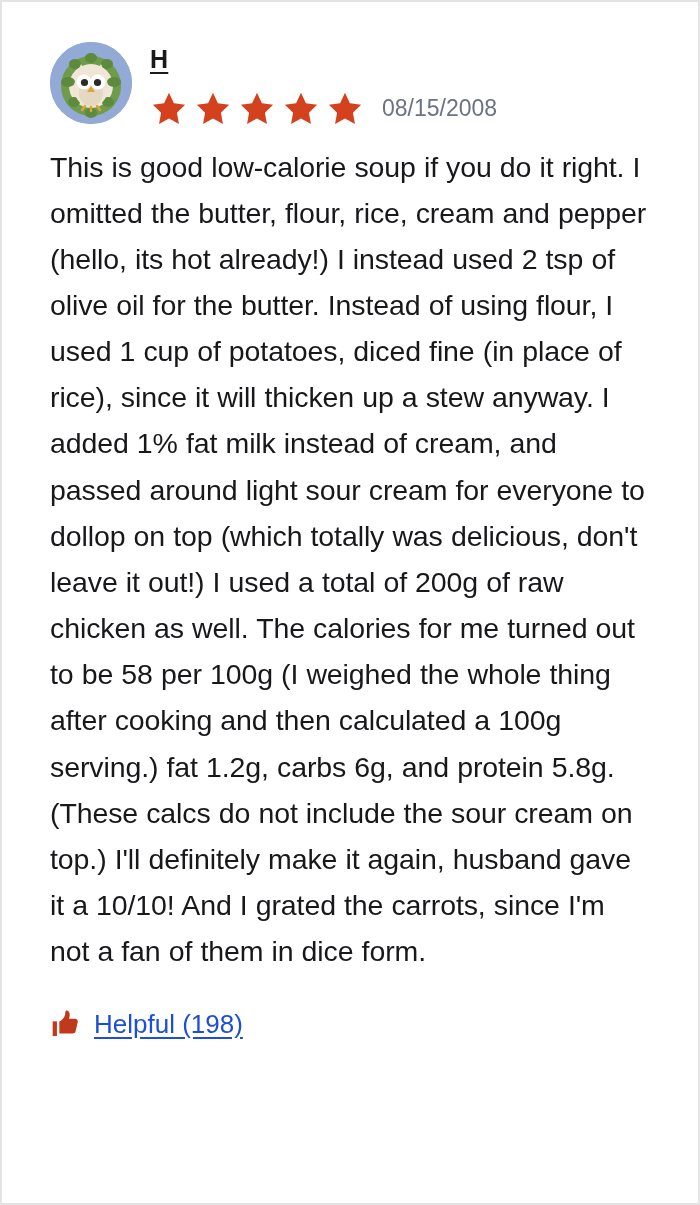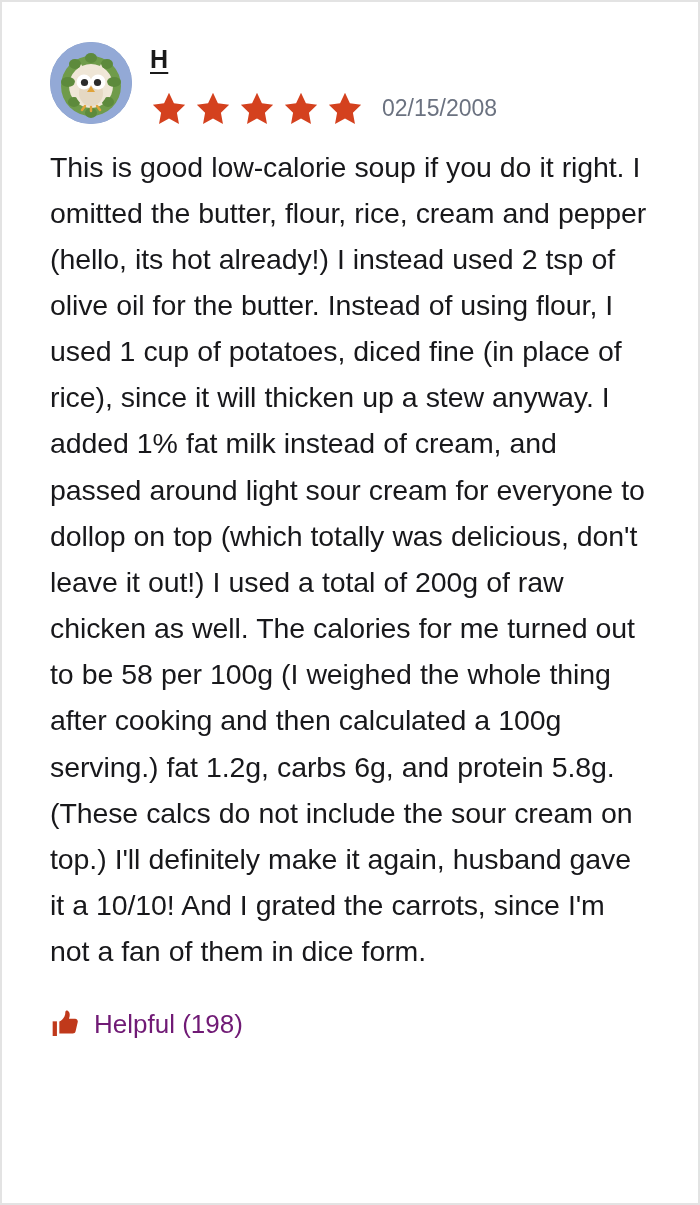--- a/index.html
+++ b/index.html
@@ -108,21 +108,22 @@
     width: max-content;
   }
   .thumb-icon {
     width: 32px;
     height: 32px;
     display: block;
     flex: 0 0 auto;
   }
   .helpful-label {
     font-size: 26px;
-    color: #701a75;
+    color: #1d4ed8;
+    text-decoration: underline;
     text-underline-offset: 4px;
   }
 </style>
 </head>
 <body>
 
 <div class="review-card">
 
   <div class="review-header">
 
@@ -184,21 +185,21 @@
             <svg width="38" height="38" viewBox="0 0 24 24">
                 <path d="M12 1.8l3.1 6.5 7.1 1-5.2 5 1.3 7.1L12 18l-6.3 3.4 1.3-7.1-5.2-5 7.1-1z" fill="#d4411e"></path>
               </svg>
           </span>
           <span class="star">
             <svg width="38" height="38" viewBox="0 0 24 24">
                 <path d="M12 1.8l3.1 6.5 7.1 1-5.2 5 1.3 7.1L12 18l-6.3 3.4 1.3-7.1-5.2-5 7.1-1z" fill="#d4411e"></path>
               </svg>
           </span>
         </div>
-        <span class="review-date">02/15/2008</span>
+        <span class="review-date">08/15/2008</span>
       </div>
     </div>
   </div>
 
   <div class="review-body">This is good low-calorie soup if you do it right. I omitted the butter, flour, rice, cream and pepper (hello, its hot already!) I instead used 2 tsp of olive oil for the butter. Instead of using flour, I used 1 cup of potatoes, diced fine (in place of rice), since it will thicken up a stew anyway. I added 1% fat milk instead of cream, and passed around light sour cream for everyone to dollop on top (which totally was delicious, don't leave it out!) I used a total of 200g of raw chicken as well. The calories for me turned out to be 58 per 100g (I weighed the whole thing after cooking and then calculated a 100g serving.) fat 1.2g, carbs 6g, and protein 5.8g. (These calcs do not include the sour cream on top.) I'll definitely make it again, husband gave it a 10/10! And I grated the carrots, since I'm not a fan of them in dice form.</div>
 
   <div class="helpful-row">
     <span class="thumb-icon">
       <svg width="32" height="32" viewBox="0 0 24 24">
         <path d="M2 10h3.2v11H2z" fill="#c0391b"></path>

